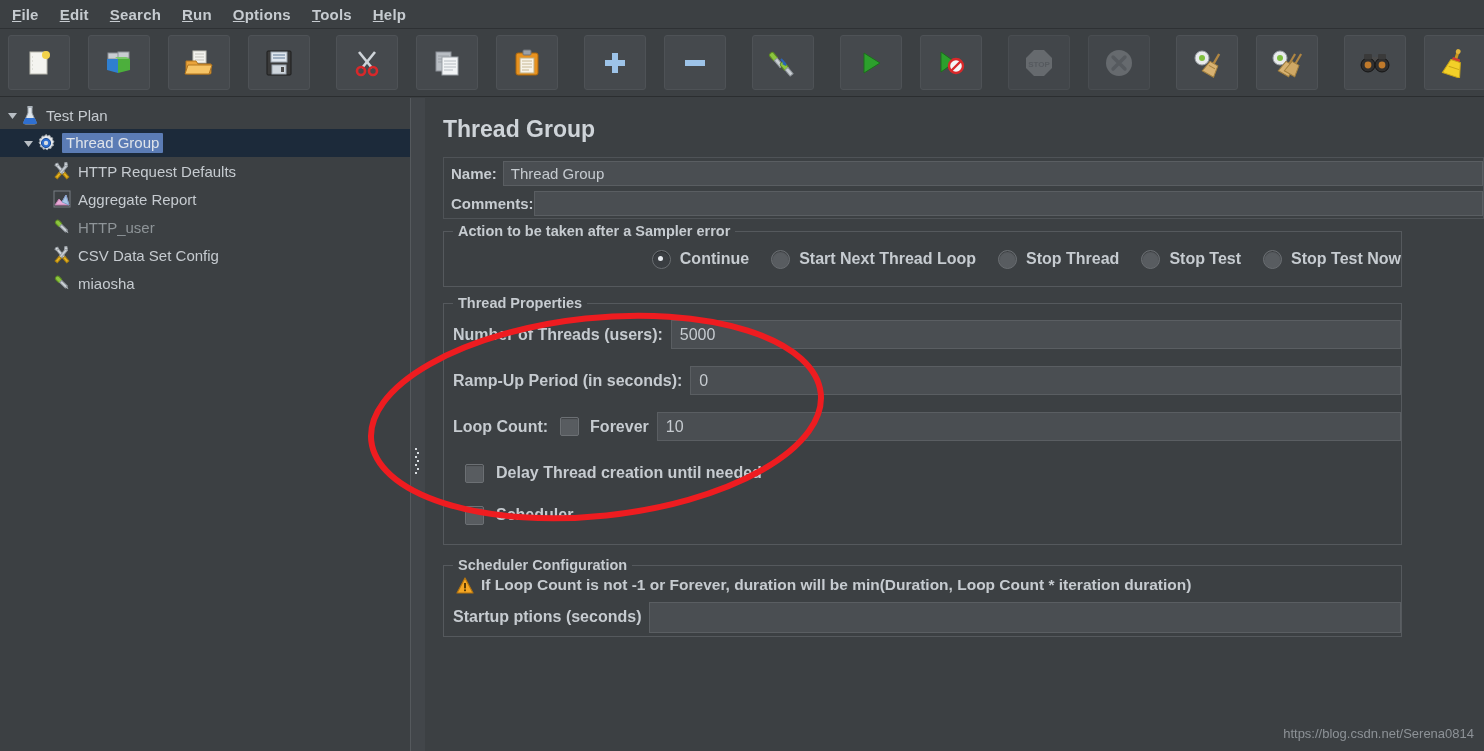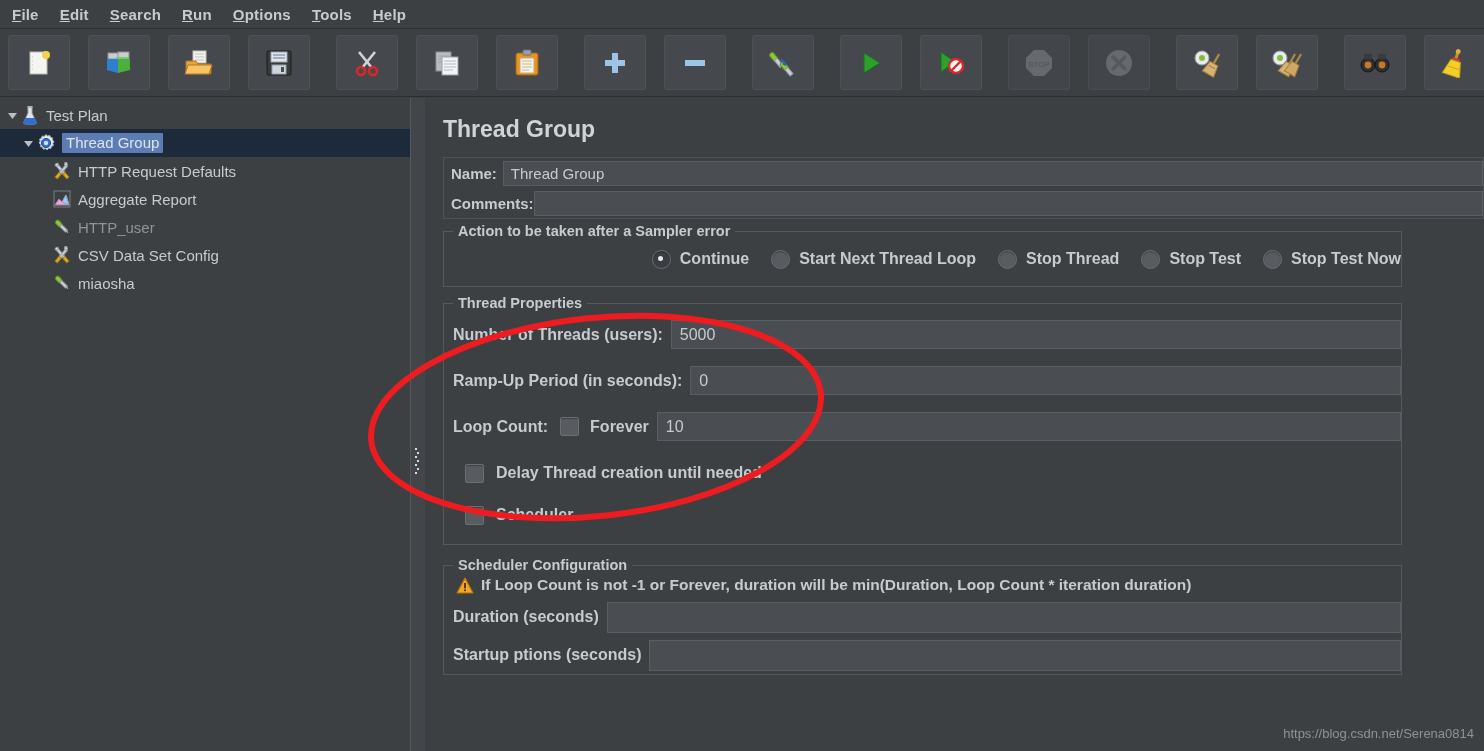--- a/index.html
+++ b/index.html
@@ -631,24 +631,20 @@
         <span style="flex:none;line-height:0;">
           <svg width="18" height="17" viewBox="0 0 18 17">
             <polygon points="9,1 17,16 1,16" fill="#f5a623" stroke="#b37410" stroke-width="1.2" stroke-linejoin="round"></polygon>
             <rect x="8.1" y="6" width="1.8" height="5.4" fill="#4a3000"></rect>
             <rect x="8.1" y="12.4" width="1.8" height="1.8" fill="#4a3000"></rect>
           </svg>
         </span>
         <span class="wt">If Loop Count is not -1 or Forever, duration will be min(Duration, Loop Count * iteration duration)</span>
       </div>
 
-      <div class="sc-row">
-        <div class="cap">Duration (seconds)</div>
-        <div class="inp"></div>
-      </div>
 
       <div class="sc-row">
         <div class="cap">Startup ptions (seconds)</div>
         <div class="inp"></div>
       </div>
     </div>
 
   </div>
 
   <svg class="annot" viewBox="0 0 1484 751">

